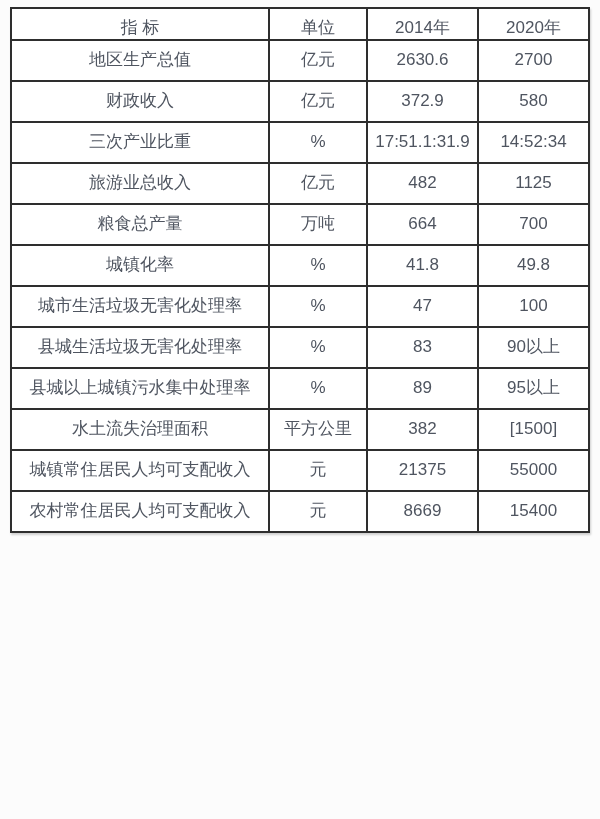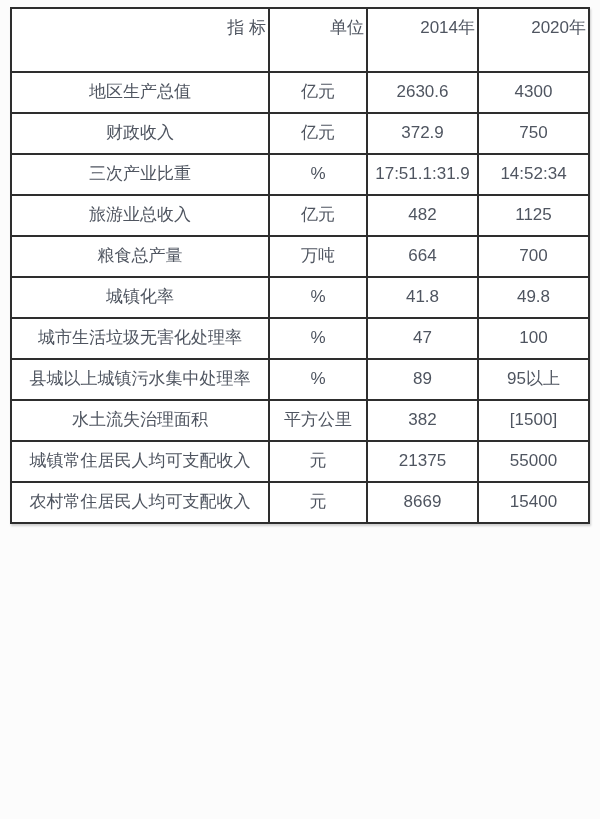--- a/index.html
+++ b/index.html
@@ -31,21 +31,21 @@
     vertical-align: top;
     text-align: center;
     padding: 9px 2px 0 2px;
     color: #4f5560;
     font-size: 17px;
     font-weight: normal;
     line-height: 1.2;
     overflow: hidden;
     white-space: nowrap;
   }
-  table.indicator-table th { height: 64px; text-align: right; }
+  table.indicator-table th { height: 32px; }
   table.indicator-table td { height: 41px; }
   col.c-indicator { width: 258px; }
   col.c-unit      { width: 98px; }
   col.c-2014      { width: 111px; }
   col.c-2020      { width: 111px; }
 </style>
 </head>
 <body>
 
 <div class="page">
@@ -62,27 +62,27 @@
         <th>单位</th>
         <th>2014年</th>
         <th>2020年</th>
       </tr>
     </thead>
     <tbody>
         <tr>
     <td>地区生产总值</td>
     <td>亿元</td>
     <td>2630.6</td>
-    <td>4300</td>
+    <td>2700</td>
   </tr>
         <tr>
     <td>财政收入</td>
     <td>亿元</td>
     <td>372.9</td>
-    <td>750</td>
+    <td>580</td>
   </tr>
         <tr>
     <td>三次产业比重</td>
     <td>%</td>
     <td>17:51.1:31.9</td>
     <td>14:52:34</td>
   </tr>
         <tr>
     <td>旅游业总收入</td>
     <td>亿元</td>
@@ -101,20 +101,26 @@
     <td>41.8</td>
     <td>49.8</td>
   </tr>
         <tr>
     <td>城市生活垃圾无害化处理率</td>
     <td>%</td>
     <td>47</td>
     <td>100</td>
   </tr>
         <tr>
+    <td>县城生活垃圾无害化处理率</td>
+    <td>%</td>
+    <td>83</td>
+    <td>90以上</td>
+  </tr>
+        <tr>
     <td>县城以上城镇污水集中处理率</td>
     <td>%</td>
     <td>89</td>
     <td>95以上</td>
   </tr>
         <tr>
     <td>水土流失治理面积</td>
     <td>平方公里</td>
     <td>382</td>
     <td>[1500]</td>

